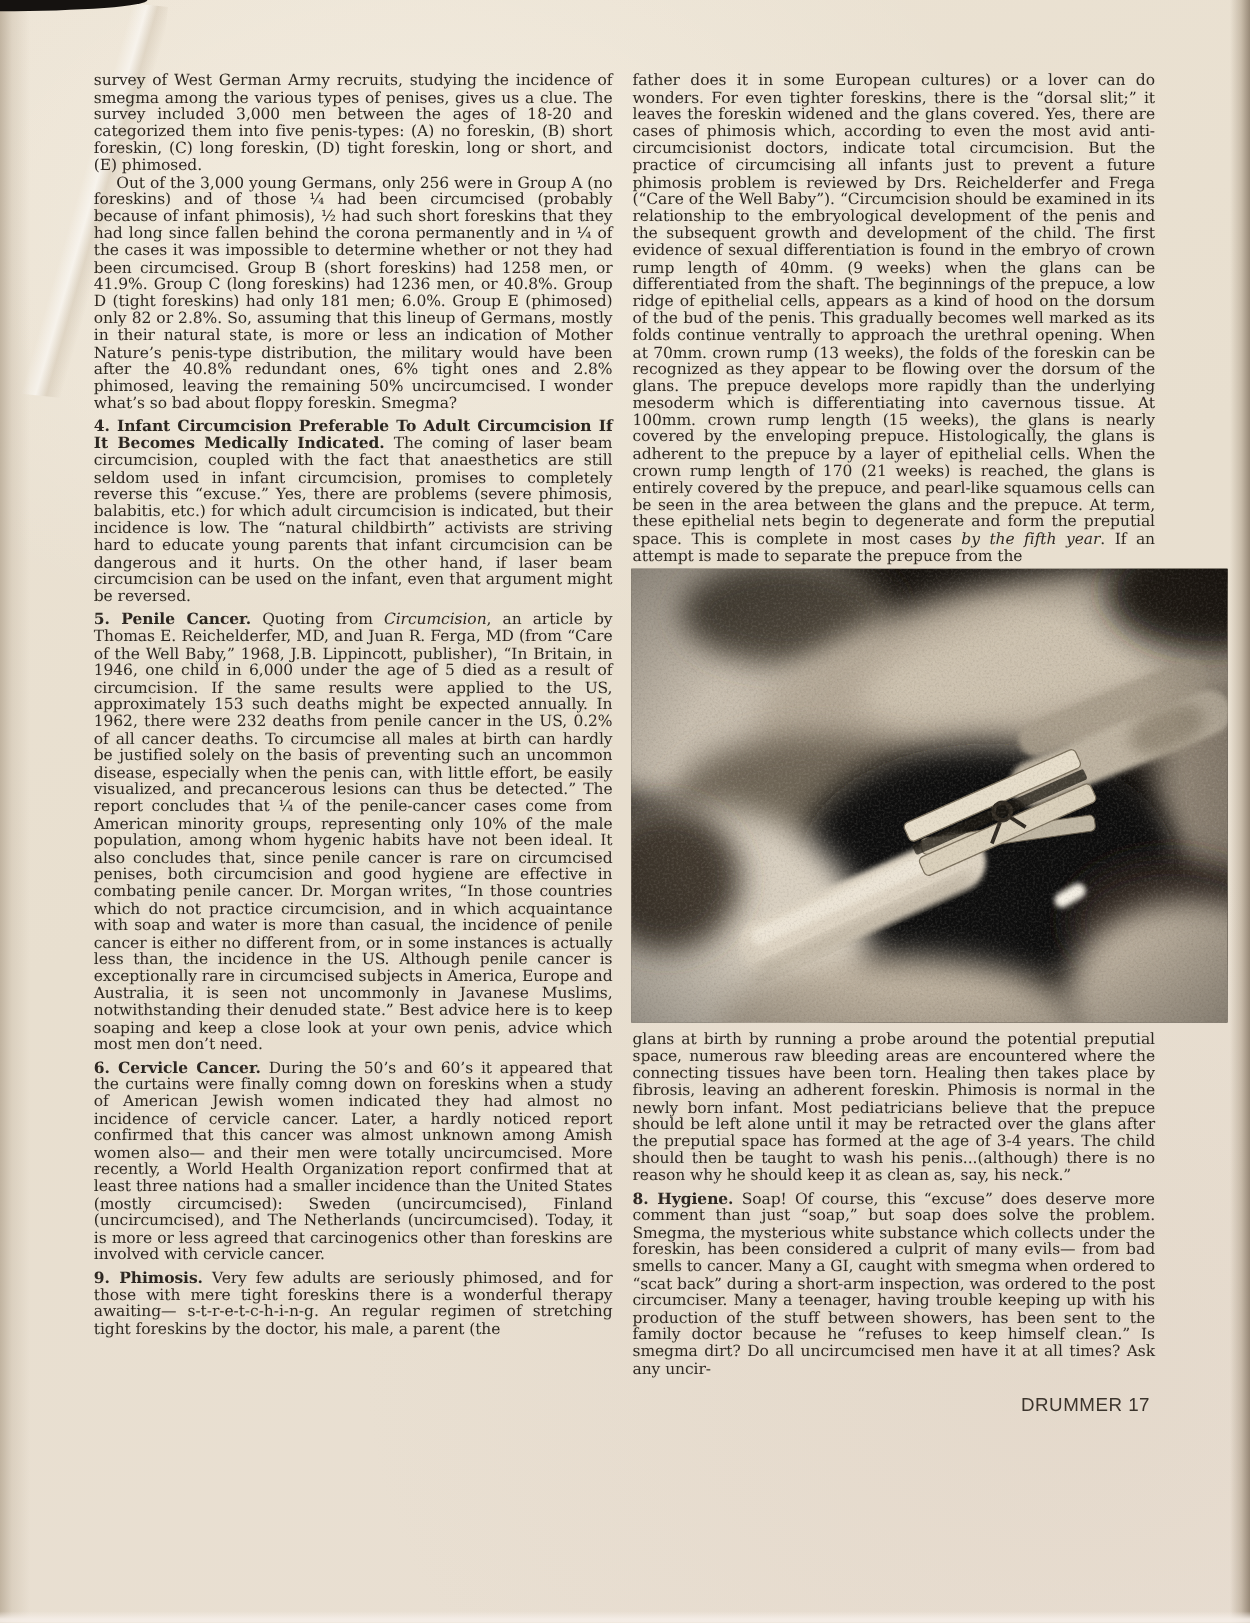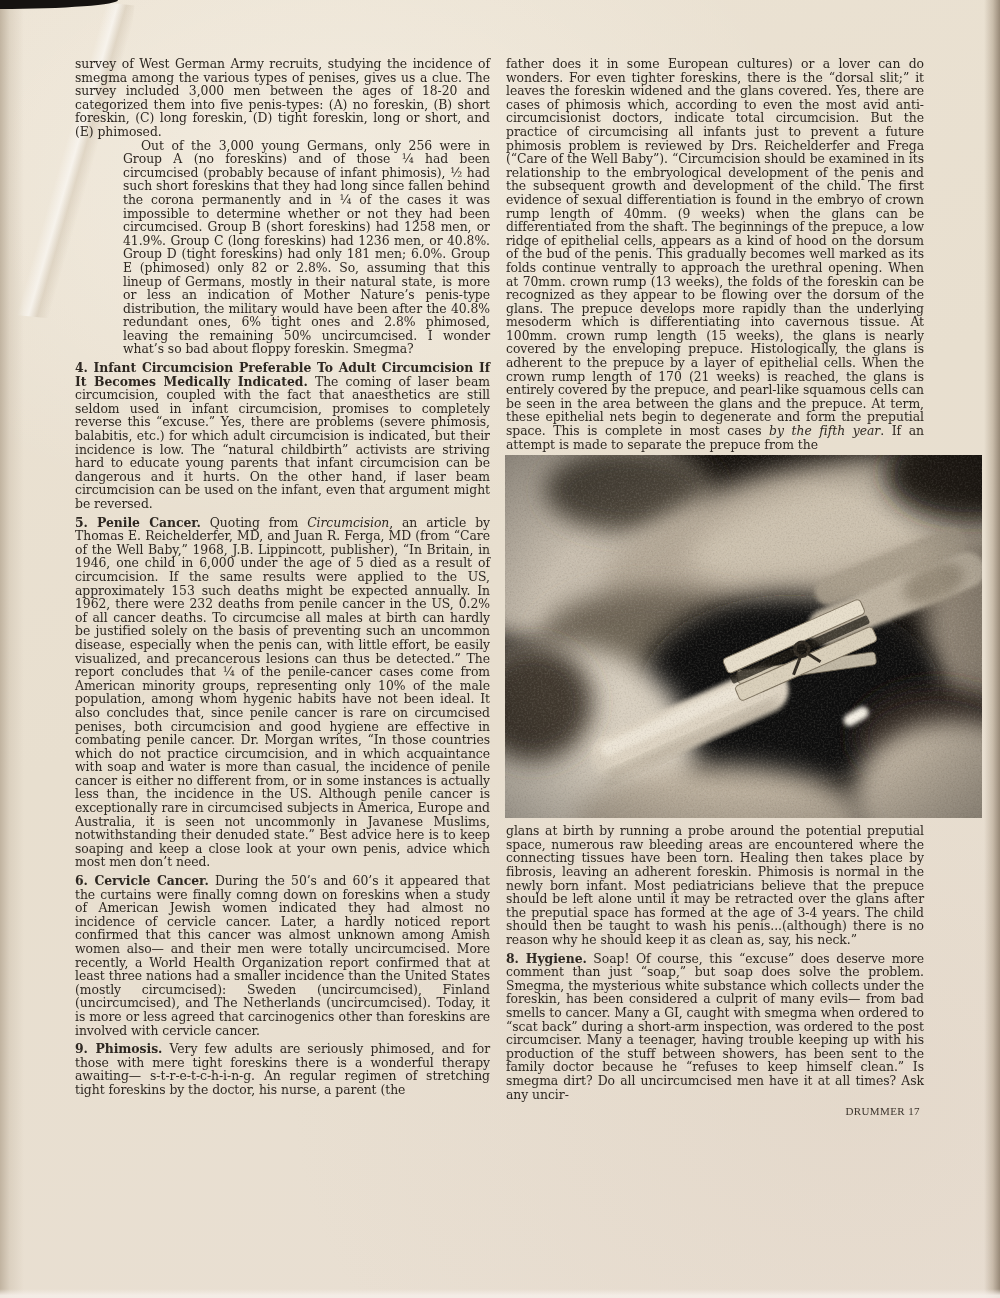--- a/index.html
+++ b/index.html
@@ -21,46 +21,46 @@
     background:linear-gradient(to bottom, rgba(244,238,231,0) 0%, rgba(245,238,232,0.9) 70%);}
   .corner-notch{position:absolute;left:0;top:0;width:118px;height:9px;background:#151210;
     border-bottom-right-radius:118px 9px;}
   .crease{position:absolute;left:28px;top:0;width:90px;height:320px;pointer-events:none;transform:rotate(6deg);
     background:linear-gradient(100deg, rgba(0,0,0,0) 42%, rgba(255,255,255,0.5) 50%, rgba(170,152,126,0.22) 56%, rgba(0,0,0,0) 64%);}
   .content{position:absolute;left:75px;top:57px;width:860px;display:flex;gap:16px;}
   .col{display:block;}
   .col-left{width:415px;}
   .col-right{width:418px;}
   p.body-text{margin:0;text-align:justify;font-size:12.4px;line-height:13.6px;letter-spacing:-0.05px;}
-  p.indent{text-indent:18px;margin-left:48px;}
+  p.indent{text-indent:18px;}
   p.section{margin-top:5px;}
   b{font-weight:bold;}
   i{font-style:italic;}
   .photo{width:477px;height:363px;margin:4px 0 6px -1px;position:relative;background:#17130f;}
   .photo svg{display:block;width:477px;height:363px;}
-  .page-footer{margin:4px 4px 0 0;text-align:right;font-family:Liberation Serif, serif;
-    font-size:11px;letter-spacing:0.4px;color:#3c352d;}
+  .page-footer{margin:15px 4px 0 0;text-align:right;font-family:Liberation Sans, sans-serif;
+    font-size:15px;letter-spacing:0.4px;color:#3c352d;}
 </style>
 </head>
 <body>
 
 <div class="page">
   <div class="crease"></div>
   <div class="edge-left"></div>
   <div class="corner-notch"></div>
 
   <div class="content">
 
     <div class="col col-left">
       <p class="body-text"><span>survey of West German Army recruits, studying the incidence of smegma among the various types of penises, gives us a clue. The survey included 3,000 men between the ages of 18-20 and categorized them into five penis-types: (A) no foreskin, (B) short foreskin, (C) long foreskin, (D) tight foreskin, long or short, and (E) phimosed.</span></p>
       <p class="body-text indent"><span>Out of the 3,000 young Germans, only 256 were in Group A (no foreskins) and of those ¼ had been circumcised (probably because of infant phimosis), ½ had such short foreskins that they had long since fallen behind the corona permanently and in ¼ of the cases it was impossible to determine whether or not they had been circumcised. Group B (short foreskins) had 1258 men, or 41.9%. Group C (long foreskins) had 1236 men, or 40.8%. Group D (tight foreskins) had only 181 men; 6.0%. Group E (phimosed) only 82 or 2.8%. So, assuming that this lineup of Germans, mostly in their natural state, is more or less an indication of Mother Nature’s penis-type distribution, the military would have been after the 40.8% redundant ones, 6% tight ones and 2.8% phimosed, leaving the remaining 50% uncircumcised. I wonder what’s so bad about floppy foreskin. Smegma?</span></p>
       <p class="body-text section"><b>4. Infant Circumcision Preferable To Adult Circumcision If It Becomes Medically Indicated.</b> <span>The coming of laser beam circumcision, coupled with the fact that anaesthetics are still seldom used in infant circumcision, promises to completely reverse this “excuse.” Yes, there are problems (severe phimosis, balabitis, etc.) for which adult circumcision is indicated, but their incidence is low. The “natural childbirth” activists are striving hard to educate young parents that infant circumcision can be dangerous and it hurts. On the other hand, if laser beam circumcision can be used on the infant, even that argument might be reversed.</span></p>
       <p class="body-text section"><b>5. Penile Cancer.</b> <span>Quoting from </span><i>Circumcision</i><span>, an article by Thomas E. Reichelderfer, MD, and Juan R. Ferga, MD (from “Care of the Well Baby,” 1968, J.B. Lippincott, publisher), “In Britain, in 1946, one child in 6,000 under the age of 5 died as a result of circumcision. If the same results were applied to the US, approximately 153 such deaths might be expected annually. In 1962, there were 232 deaths from penile cancer in the US, 0.2% of all cancer deaths. To circumcise all males at birth can hardly be justified solely on the basis of preventing such an uncommon disease, especially when the penis can, with little effort, be easily visualized, and precancerous lesions can thus be detected.” The report concludes that ¼ of the penile-cancer cases come from American minority groups, representing only 10% of the male population, among whom hygenic habits have not been ideal. It also concludes that, since penile cancer is rare on circumcised penises, both circumcision and good hygiene are effective in combating penile cancer. Dr. Morgan writes, “In those countries which do not practice circumcision, and in which acquaintance with soap and water is more than casual, the incidence of penile cancer is either no different from, or in some instances is actually less than, the incidence in the US. Although penile cancer is exceptionally rare in circumcised subjects in America, Europe and Australia, it is seen not uncommonly in Javanese Muslims, notwithstanding their denuded state.” Best advice here is to keep soaping and keep a close look at your own penis, advice which most men don’t need.</span></p>
       <p class="body-text section"><b>6. Cervicle Cancer.</b> <span>During the 50’s and 60’s it appeared that the curtains were finally comng down on foreskins when a study of American Jewish women indicated they had almost no incidence of cervicle cancer. Later, a hardly noticed report confirmed that this cancer was almost unknown among Amish women also— and their men were totally uncircumcised. More recently, a World Health Organization report confirmed that at least three nations had a smaller incidence than the United States (mostly circumcised): Sweden (uncircumcised), Finland (uncircumcised), and The Netherlands (uncircumcised). Today, it is more or less agreed that carcinogenics other than foreskins are involved with cervicle cancer.</span></p>
-      <p class="body-text section"><b>9. Phimosis.</b> <span>Very few adults are seriously phimosed, and for those with mere tight foreskins there is a wonderful therapy awaiting— s-t-r-e-t-c-h-i-n-g. An regular regimen of stretching tight foreskins by the doctor, his nurse, a parent (the</span></p>
+      <p class="body-text section"><b>9. Phimosis.</b> <span>Very few adults are seriously phimosed, and for those with mere tight foreskins there is a wonderful therapy awaiting— s-t-r-e-t-c-h-i-n-g. An regular regimen of stretching tight foreskins by the doctor, his male, a parent (the</span></p>
     </div>
 
     <div class="col col-right">
       <p class="body-text"><span>father does it in some European cultures) or a lover can do wonders. For even tighter foreskins, there is the “dorsal slit;” it leaves the foreskin widened and the glans covered. Yes, there are cases of phimosis which, according to even the most avid anti-circumcisionist doctors, indicate total circumcision. But the practice of circumcising all infants just to prevent a future phimosis problem is reviewed by Drs. Reichelderfer and Frega (“Care of the Well Baby”). “Circumcision should be examined in its relationship to the embryological development of the penis and the subsequent growth and development of the child. The first evidence of sexual differentiation is found in the embryo of crown rump length of 40mm. (9 weeks) when the glans can be differentiated from the shaft. The beginnings of the prepuce, a low ridge of epithelial cells, appears as a kind of hood on the dorsum of the bud of the penis. This gradually becomes well marked as its folds continue ventrally to approach the urethral opening. When at 70mm. crown rump (13 weeks), the folds of the foreskin can be recognized as they appear to be flowing over the dorsum of the glans. The prepuce develops more rapidly than the underlying mesoderm which is differentiating into cavernous tissue. At 100mm. crown rump length (15 weeks), the glans is nearly covered by the enveloping prepuce. Histologically, the glans is adherent to the prepuce by a layer of epithelial cells. When the crown rump length of 170 (21 weeks) is reached, the glans is entirely covered by the prepuce, and pearl-like squamous cells can be seen in the area between the glans and the prepuce. At term, these epithelial nets begin to degenerate and form the preputial space. This is complete in most cases </span><i>by the fifth year</i><span>. If an attempt is made to separate the prepuce from the</span></p>
 
       <div class="photo">
         <svg viewBox="0 0 477 363" xmlns="http://www.w3.org/2000/svg">
           <defs>
             <filter id="b12" x="-40%" y="-40%" width="180%" height="180%">
                 <feGaussianBlur stdDeviation="12"></feGaussianBlur>

